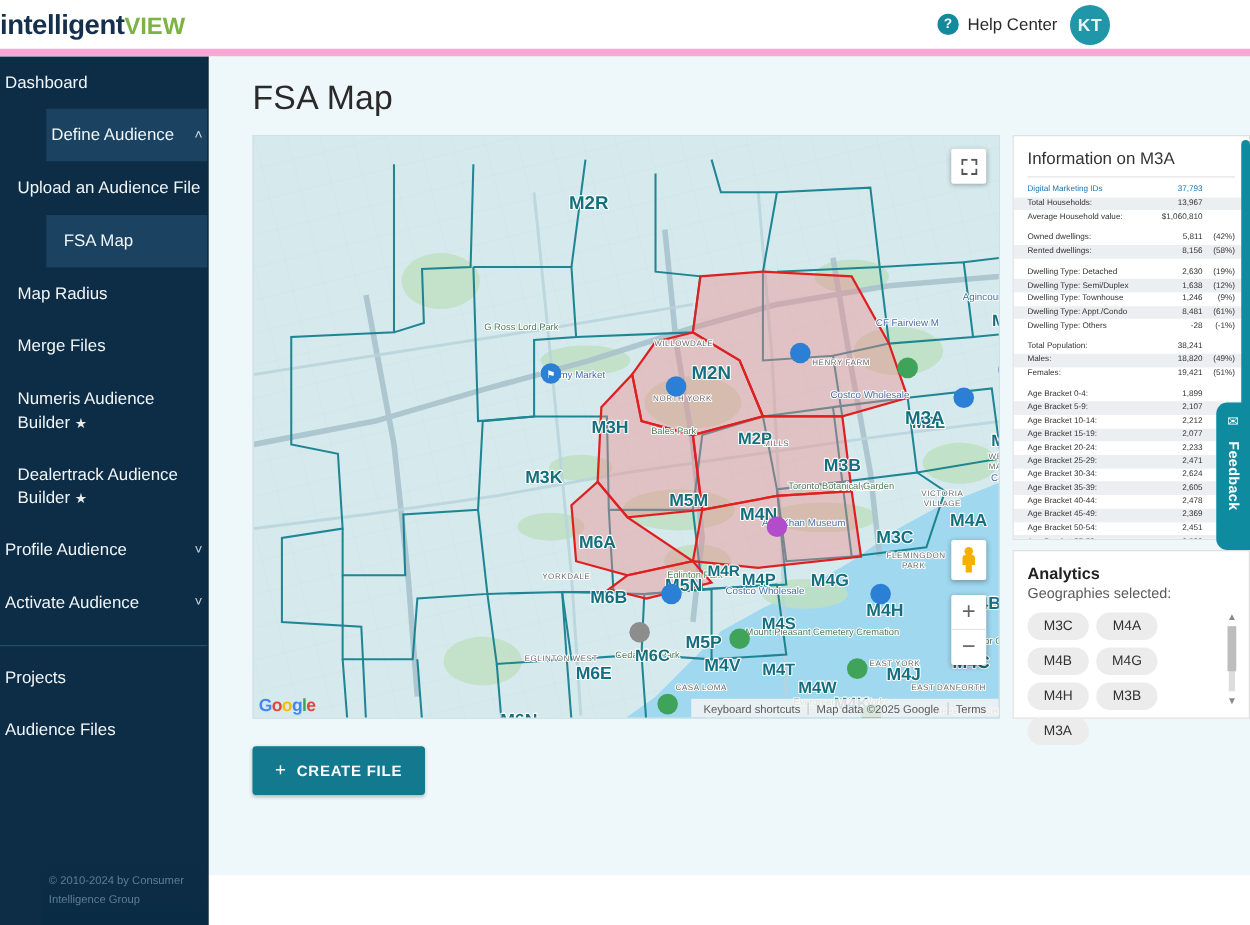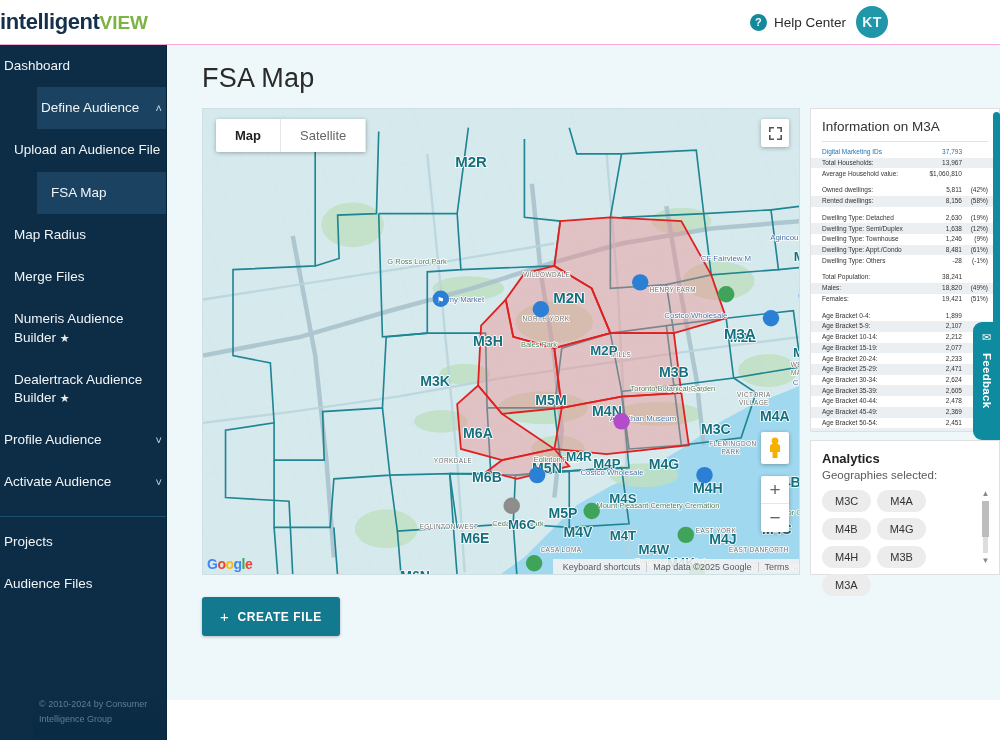--- a/index.html
+++ b/index.html
@@ -6,21 +6,21 @@
   html, body { margin:0; padding:0; }
   body {
     width:1000px; height:740px; overflow:hidden;
     font-family:"Liberation Sans", sans-serif;
     background:#ffffff; position:relative;
   }
 
   
   .topbar {
     position:absolute; left:0; top:0; width:1000px; height:45px;
-    background:#ffffff; border-bottom:1px solid #f9a8d4;
+    background:#ffffff; border-bottom:6px solid #f9a8d4;
     display:flex; align-items:center; z-index:30;
   }
   .logo { padding-left:0px; font-size:22px; font-weight:bold; letter-spacing:-0.4px; }
   .logo .a { color:#14304d; }
   .logo .b { color:#7cb342; font-size:19px; letter-spacing:0px;}
   .topbar-right { margin-left:auto; display:flex; align-items:center; gap:10px; padding-right:112px; }
   .help-wrap { display:flex; align-items:center; gap:7px; cursor:pointer; }
   .help-icon {
     width:17px; height:17px; border-radius:50%; background:#128a9c;
     color:#fff; font-size:11px; font-weight:bold; line-height:17px; text-align:center;
@@ -466,24 +466,20 @@
           <circle cx="808" cy="250" r="11" fill="#2b7fd4"></circle>
           <circle cx="700" cy="248" r="11" fill="#3fa35a"></circle>
           <circle cx="661" cy="619" r="11" fill="#3fa35a"></circle>
           <circle cx="443" cy="608" r="11" fill="#3fa35a"></circle>
           <circle cx="646" cy="570" r="11" fill="#3fa35a"></circle>
           <circle cx="520" cy="538" r="11" fill="#3fa35a"></circle>
           <circle cx="413" cy="531" r="11" fill="#8d8d8d"></circle>
         </g>
       </svg>
 
-      <div class="map-controls">
-        <div class="mc-btn sel">Map</div>
-        <div class="mc-btn">Satellite</div>
-      </div>
 
 
       <div class="fullscreen-btn">
         <svg width="13" height="13" viewBox="0 0 13 13">
             <path d="M0 0h5v1.6H1.6V5H0zM8 0h5v5h-1.6V1.6H8zM0 8h1.6v3.4H5V13H0zM11.4 8H13v5H8v-1.6h3.4z" fill="#555"></path>
           </svg>
       </div>
 
       <div class="pegman">
         <svg width="16" height="22" viewBox="0 0 16 22">

